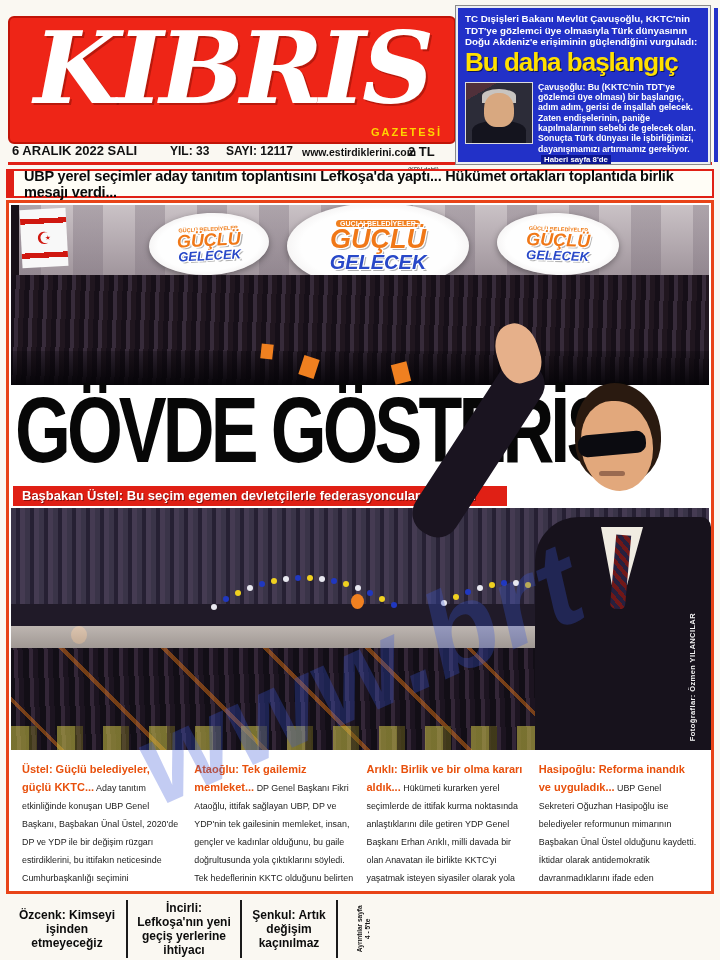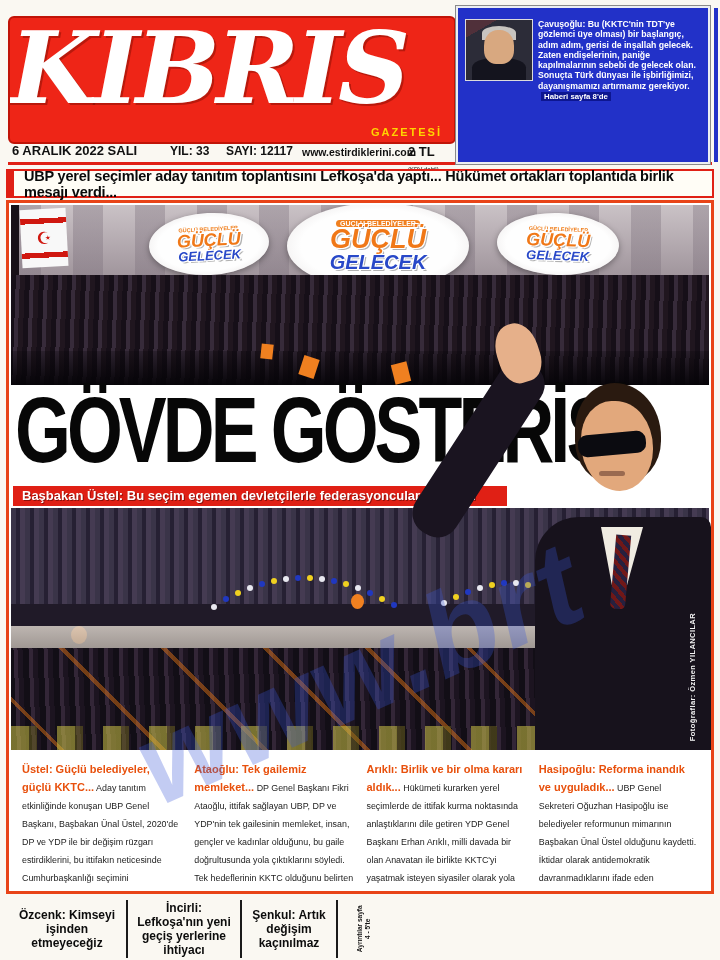--- a/index.html
+++ b/index.html
@@ -1,21 +1,21 @@
 <!DOCTYPE html>
 <html><head>
 <meta charset="utf-8">
 <style>
   html,body{margin:0;padding:0;background:#e8e4da;}
   .page{position:relative;width:720px;height:960px;background:#faf8f2;overflow:hidden;
         font-family:"Liberation Sans",sans-serif;color:#111;}
   
   .masthead{position:absolute;left:8px;top:16px;width:444px;height:124px;background:#ee2517;
             border:2px solid #c01408;border-radius:6px;overflow:hidden;}
-  .masthead-title{position:absolute;left:0;right:0;top:-6px;
+  .masthead-title{position:absolute;left:0;right:0;top:-6px;text-align:center;
             font-family:"DejaVu Serif",serif;font-style:italic;font-weight:bold;
             font-size:100px;line-height:1.12;color:#fff;letter-spacing:-4px;
             text-shadow:2px 2px 0 rgba(120,10,0,.45);}
   .masthead-sub{position:absolute;right:12px;bottom:4px;color:#ffd400;font-size:11px;
             font-weight:bold;letter-spacing:2px;}
   
   .dateline{position:absolute;left:8px;top:142px;width:444px;height:18px;font-weight:bold;}
   .dl-date{position:absolute;left:4px;top:1px;font-size:13px;}
   .dl-yil{position:absolute;left:162px;top:2px;font-size:12px;}
   .dl-sayi{position:absolute;left:218px;top:2px;font-size:12px;}
@@ -166,20 +166,22 @@
   <div class="dateline">
     <span class="dl-date">6 ARALIK 2022 SALI</span>
     <span class="dl-yil">YIL: 33</span>
     <span class="dl-sayi">SAYI: 12117</span>
     <span class="dl-web">www.estirdiklerini.com</span>
     <span class="dl-price"><span>2 TL</span> <small>(KDV dahil)</small></span>
   </div>
   <div class="red-rule"></div>
 
   <div class="topstory">
+    <div class="ts-intro">TC Dışişleri Bakanı Mevlüt Çavuşoğlu, KKTC'nin TDT'ye gözlemci üye olmasıyla Türk dünyasının Doğu Akdeniz'e erişiminin güçlendiğini vurguladı:</div>
+    <div class="ts-headline">Bu daha başlangıç</div>
     <div class="ts-row">
       <div class="ts-photo">
         <div class="ts-suit"></div>
         <div class="ts-hair"></div>
         <div class="ts-face"></div>
       </div>
       <div class="ts-body"><span>Çavuşoğlu: Bu (KKTC'nin TDT'ye gözlemci üye olması) bir başlangıç, adım adım, gerisi de inşallah gelecek. Zaten endişelerinin, paniğe kapılmalarının sebebi de gelecek olan. Sonuçta Türk dünyası ile işbirliğimizi, dayanışmamızı artırmamız gerekiyor.</span><span class="ts-ref">Haberi sayfa 8'de</span></div>
     </div>
   </div>
   <div class="blue-edge"></div>

